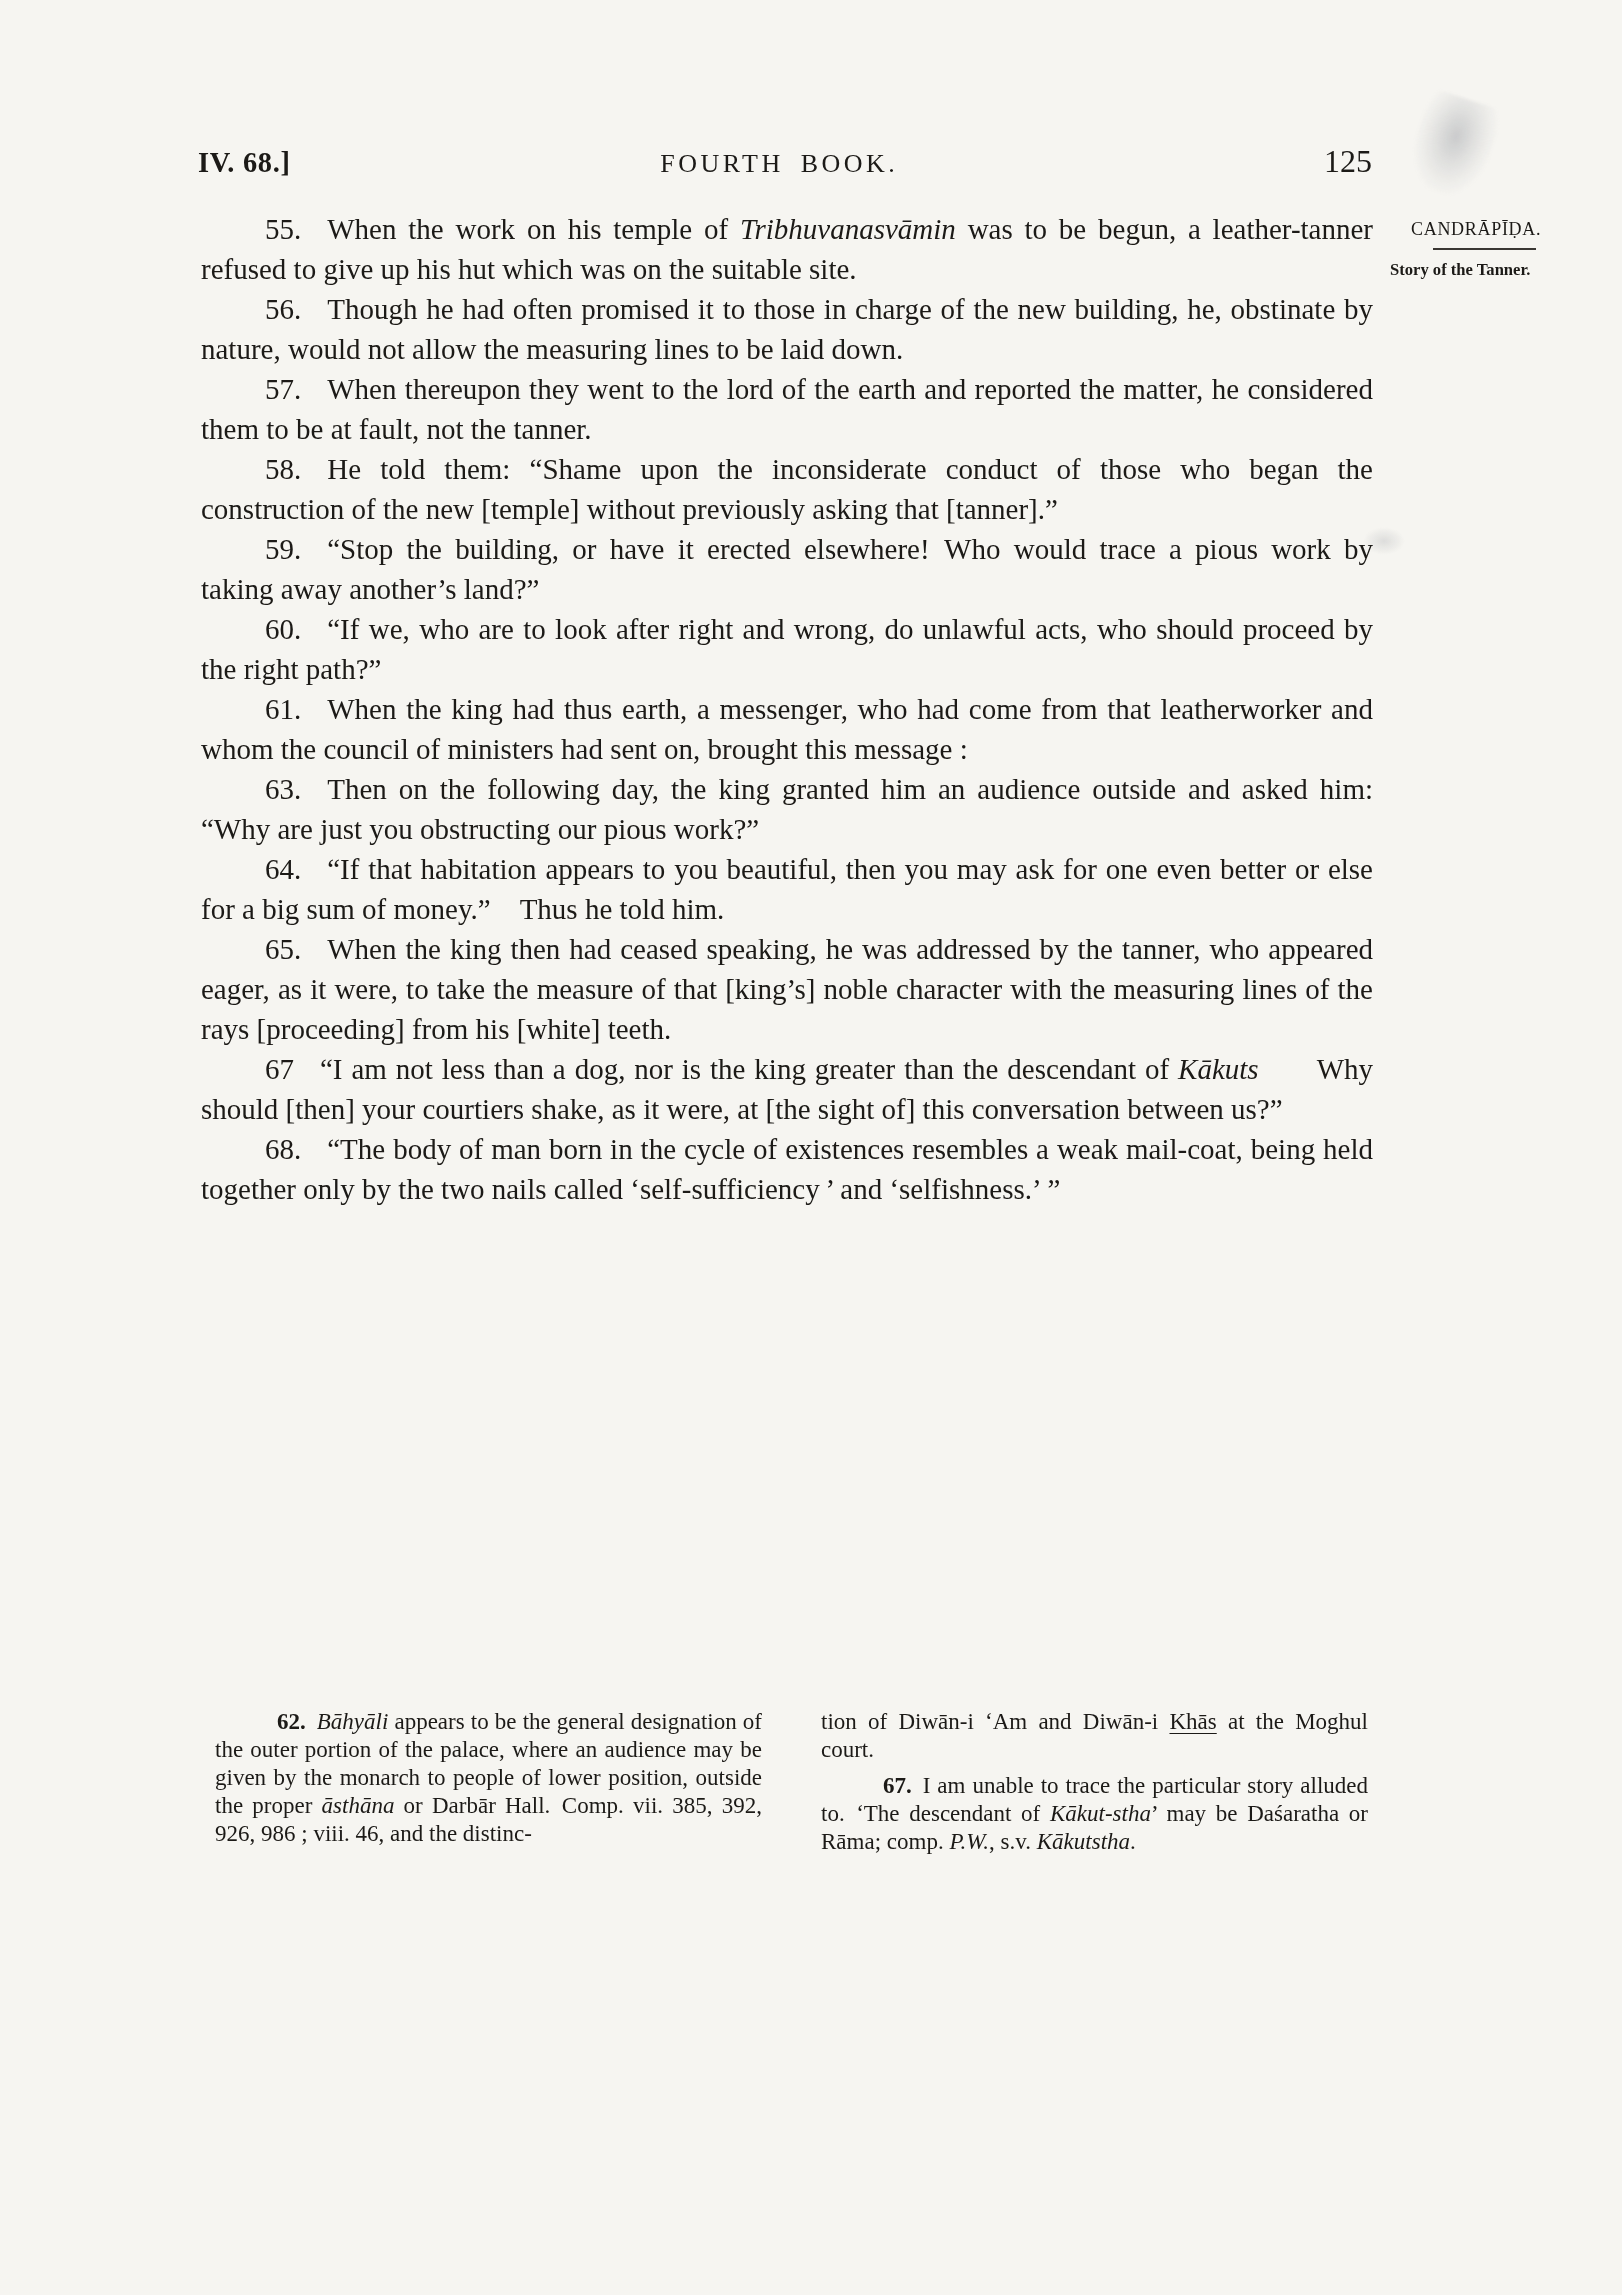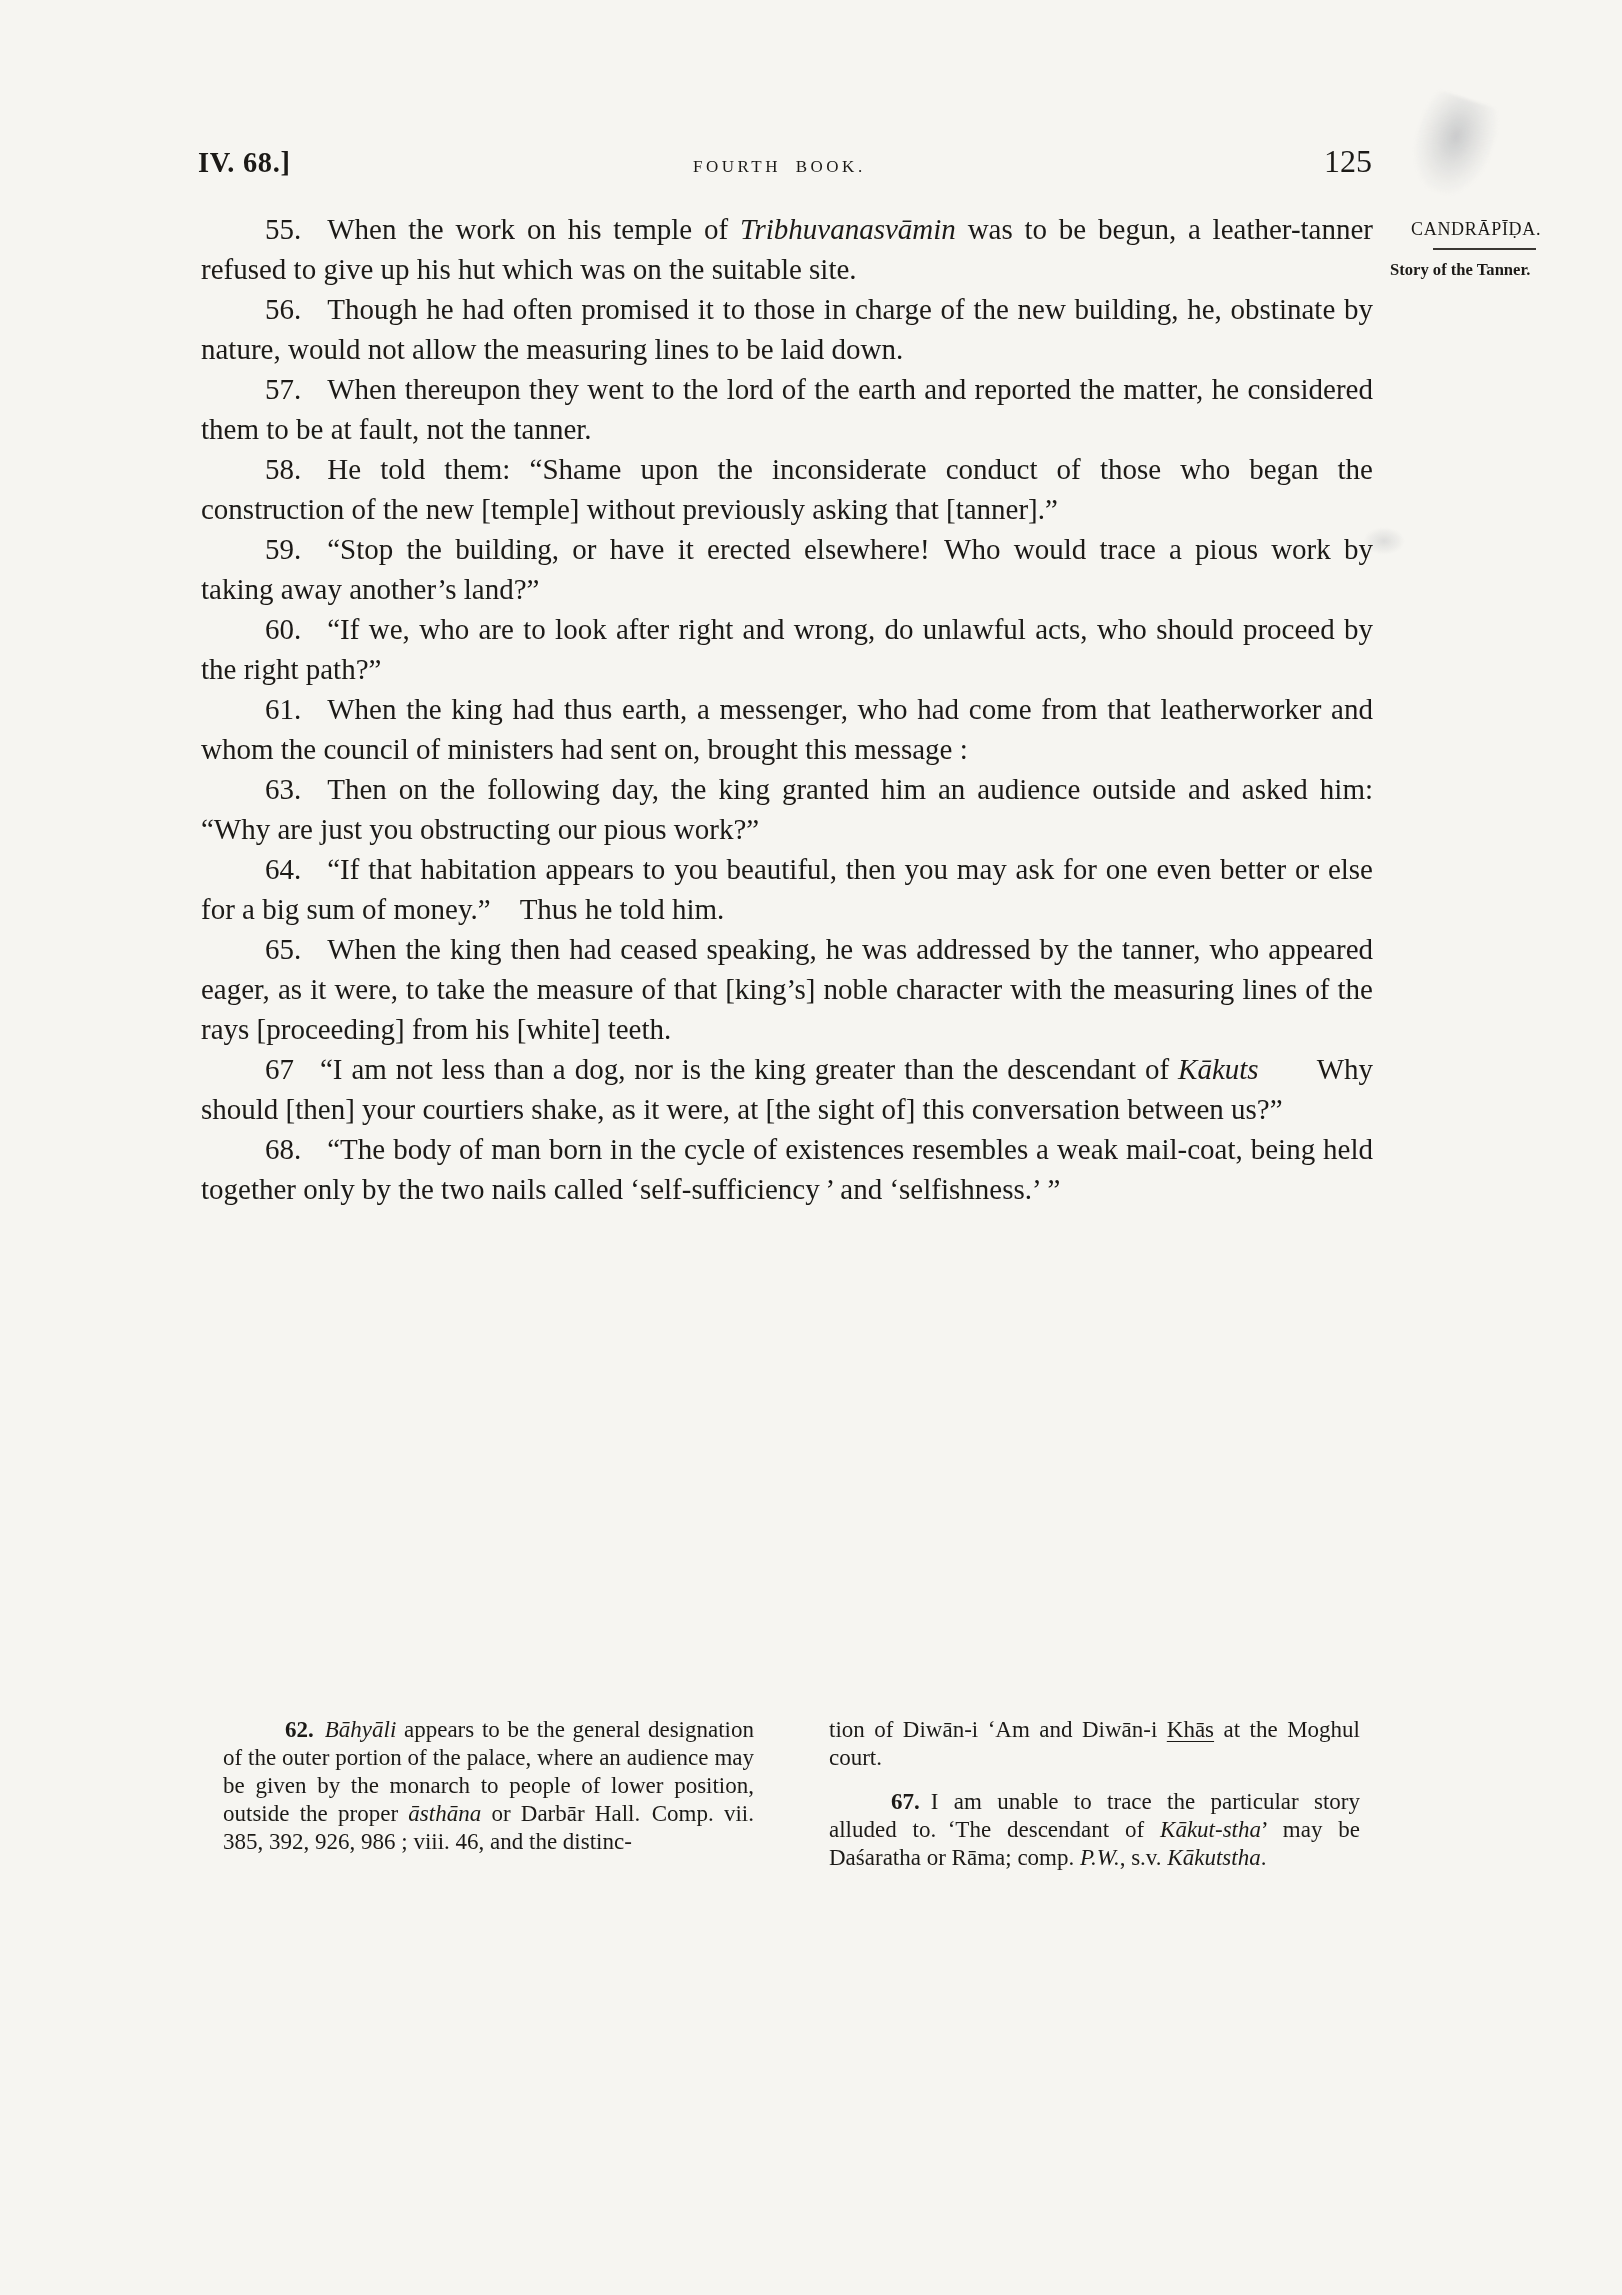--- a/index.html
+++ b/index.html
@@ -44,21 +44,21 @@
     display: flex;
     justify-content: space-between;
     align-items: baseline;
   }
   .signature {
     font-weight: bold;
     font-size: 28.4px;
     letter-spacing: 0.7px;
   }
   .book-title {
-    font-size: 17px;
+    font-size: 26px;
     letter-spacing: 3.5px;
     word-spacing: 7px;
     transform: translateX(-28px);
   }
   .page-number {
     font-size: 32px;
   }
 
   .margin-notes {
     position: absolute;
@@ -106,21 +106,21 @@
     left: 207px;
     top: 1700px;
     width: 1169px;
     display: flex;
     gap: 43px;
     font-size: 23px;
     line-height: 28px;
     text-align: justify;
   }
   .fn-col { width: 563px; }
-  .fn { margin: 16px; }
+  .fn { margin: 8px; }
   .fn.indent { text-indent: 62px; }
   .fnum { font-weight: bold; padding-right: 11px; }
 
   i { font-style: italic; }
   .u {
     text-decoration: underline;
     text-underline-offset: 3.5px;
     text-decoration-thickness: 1.4px;
   }
 </style>

